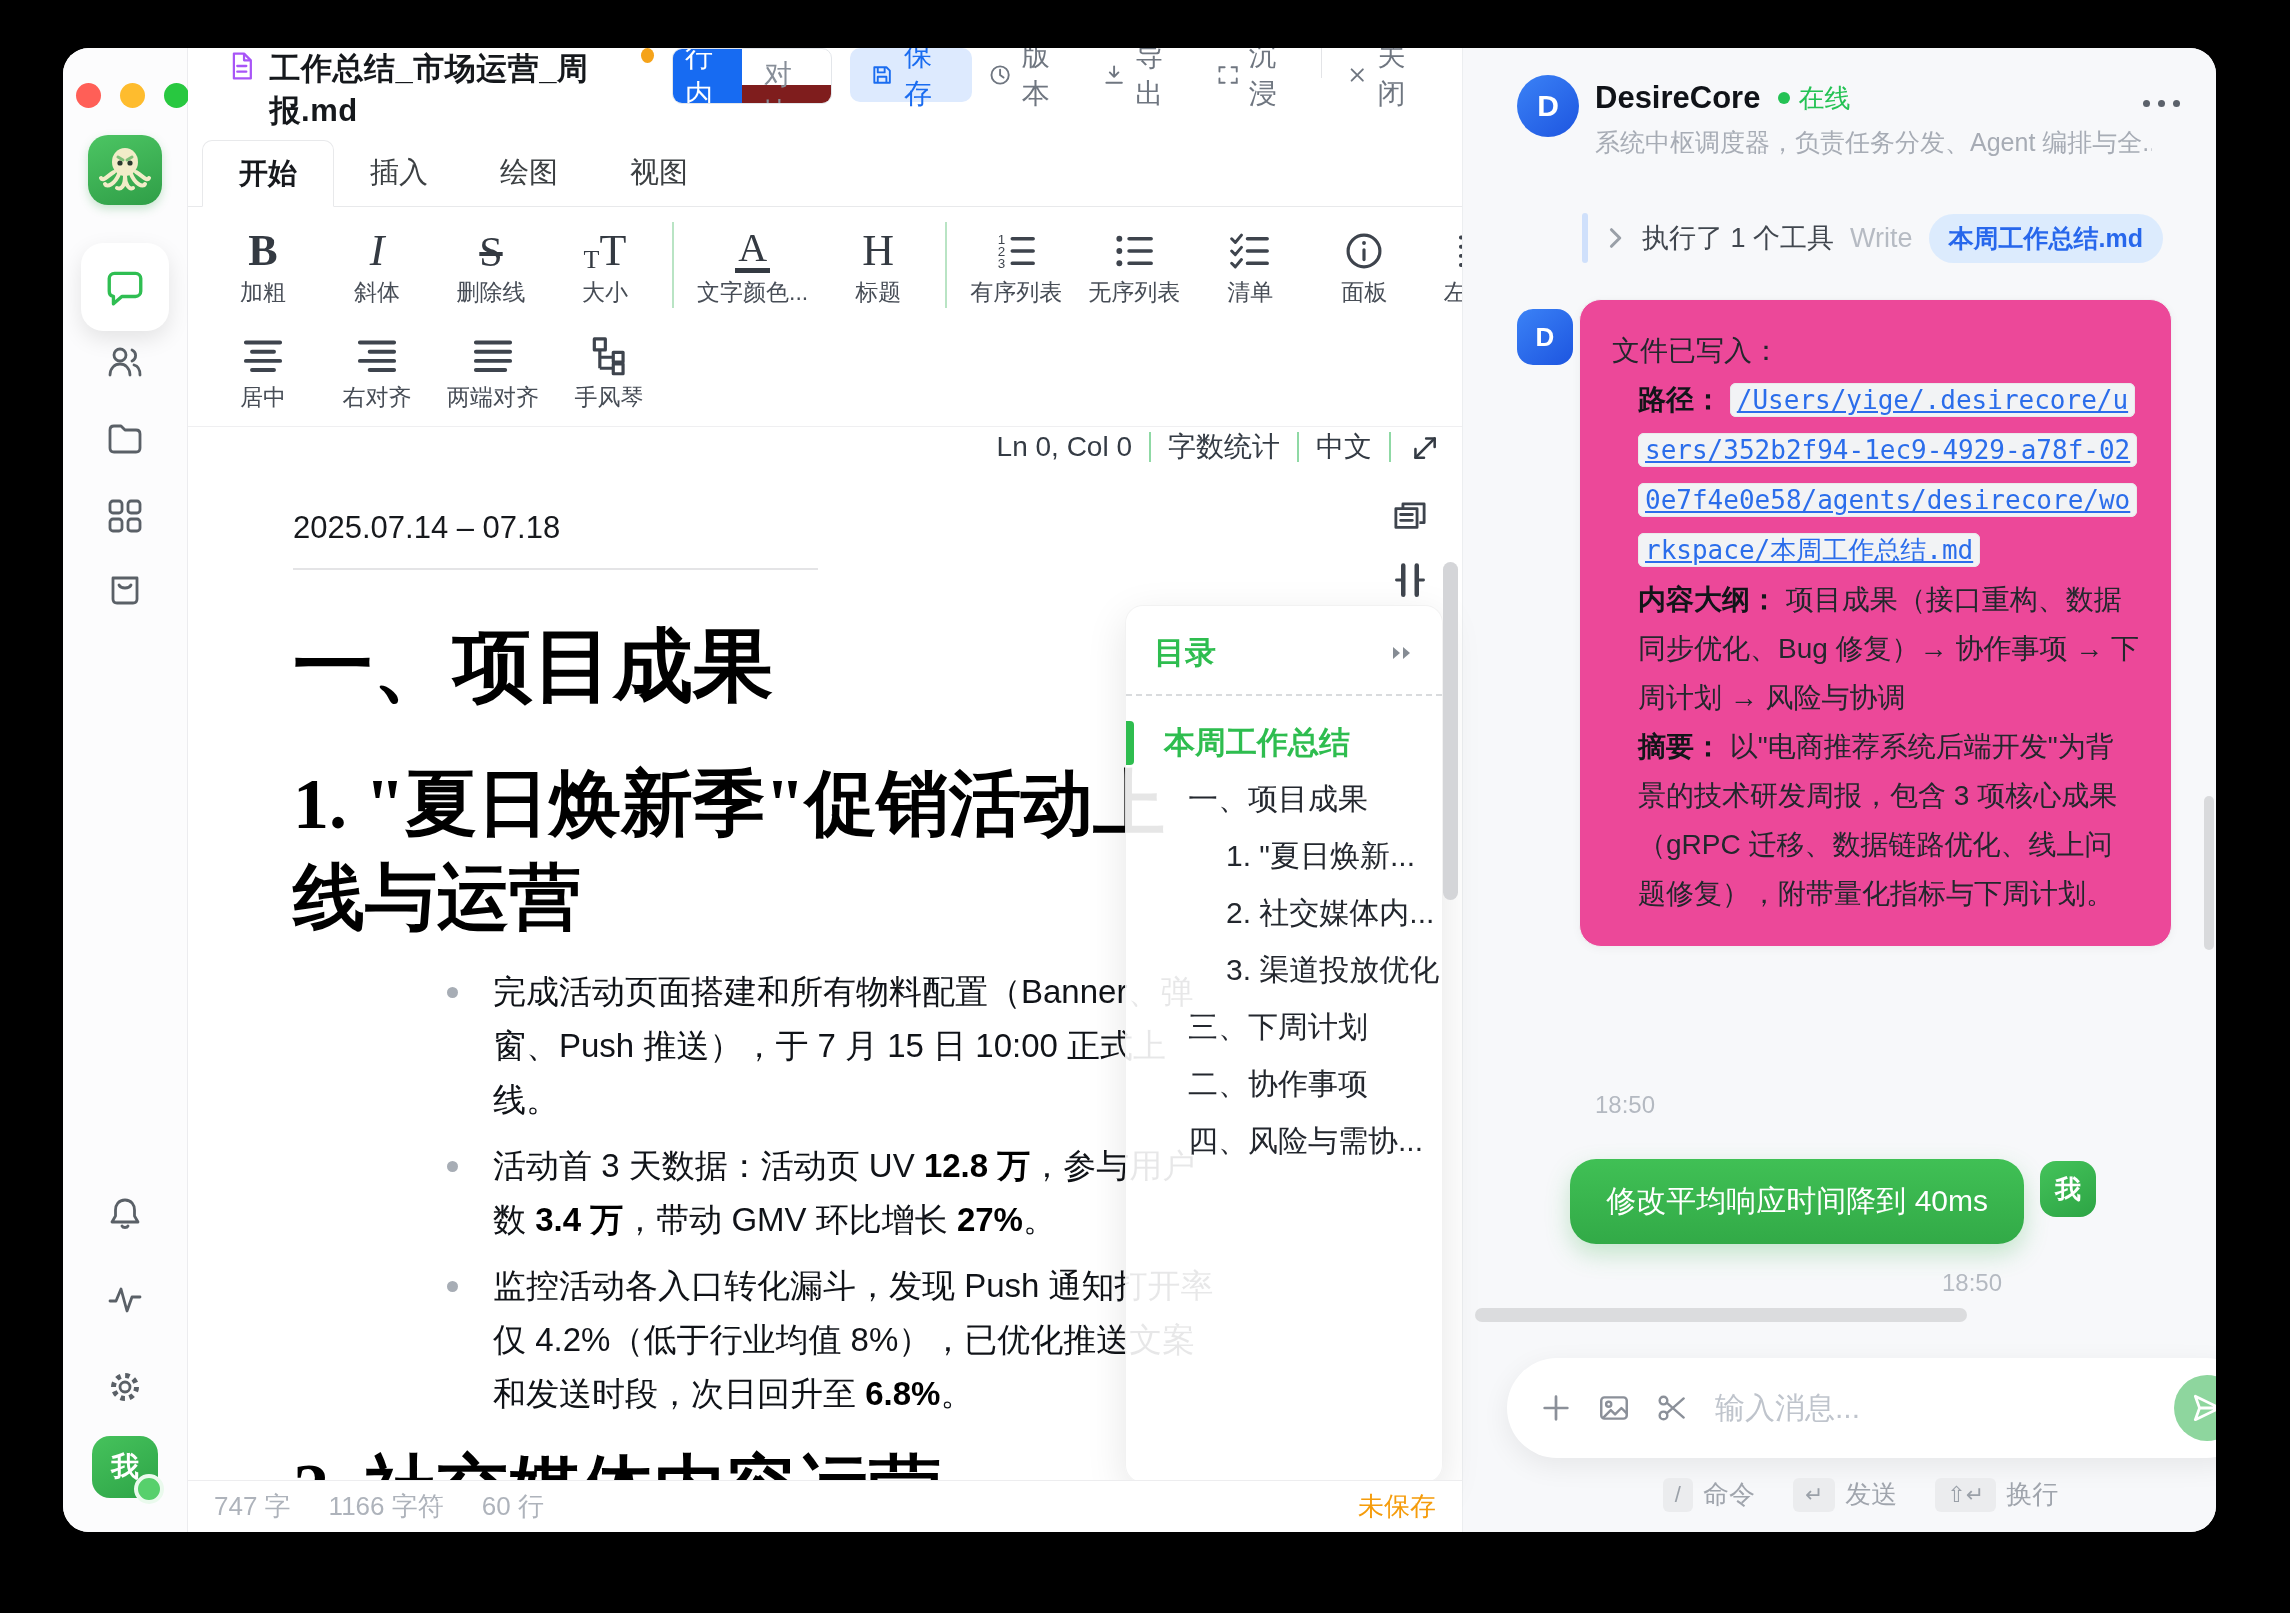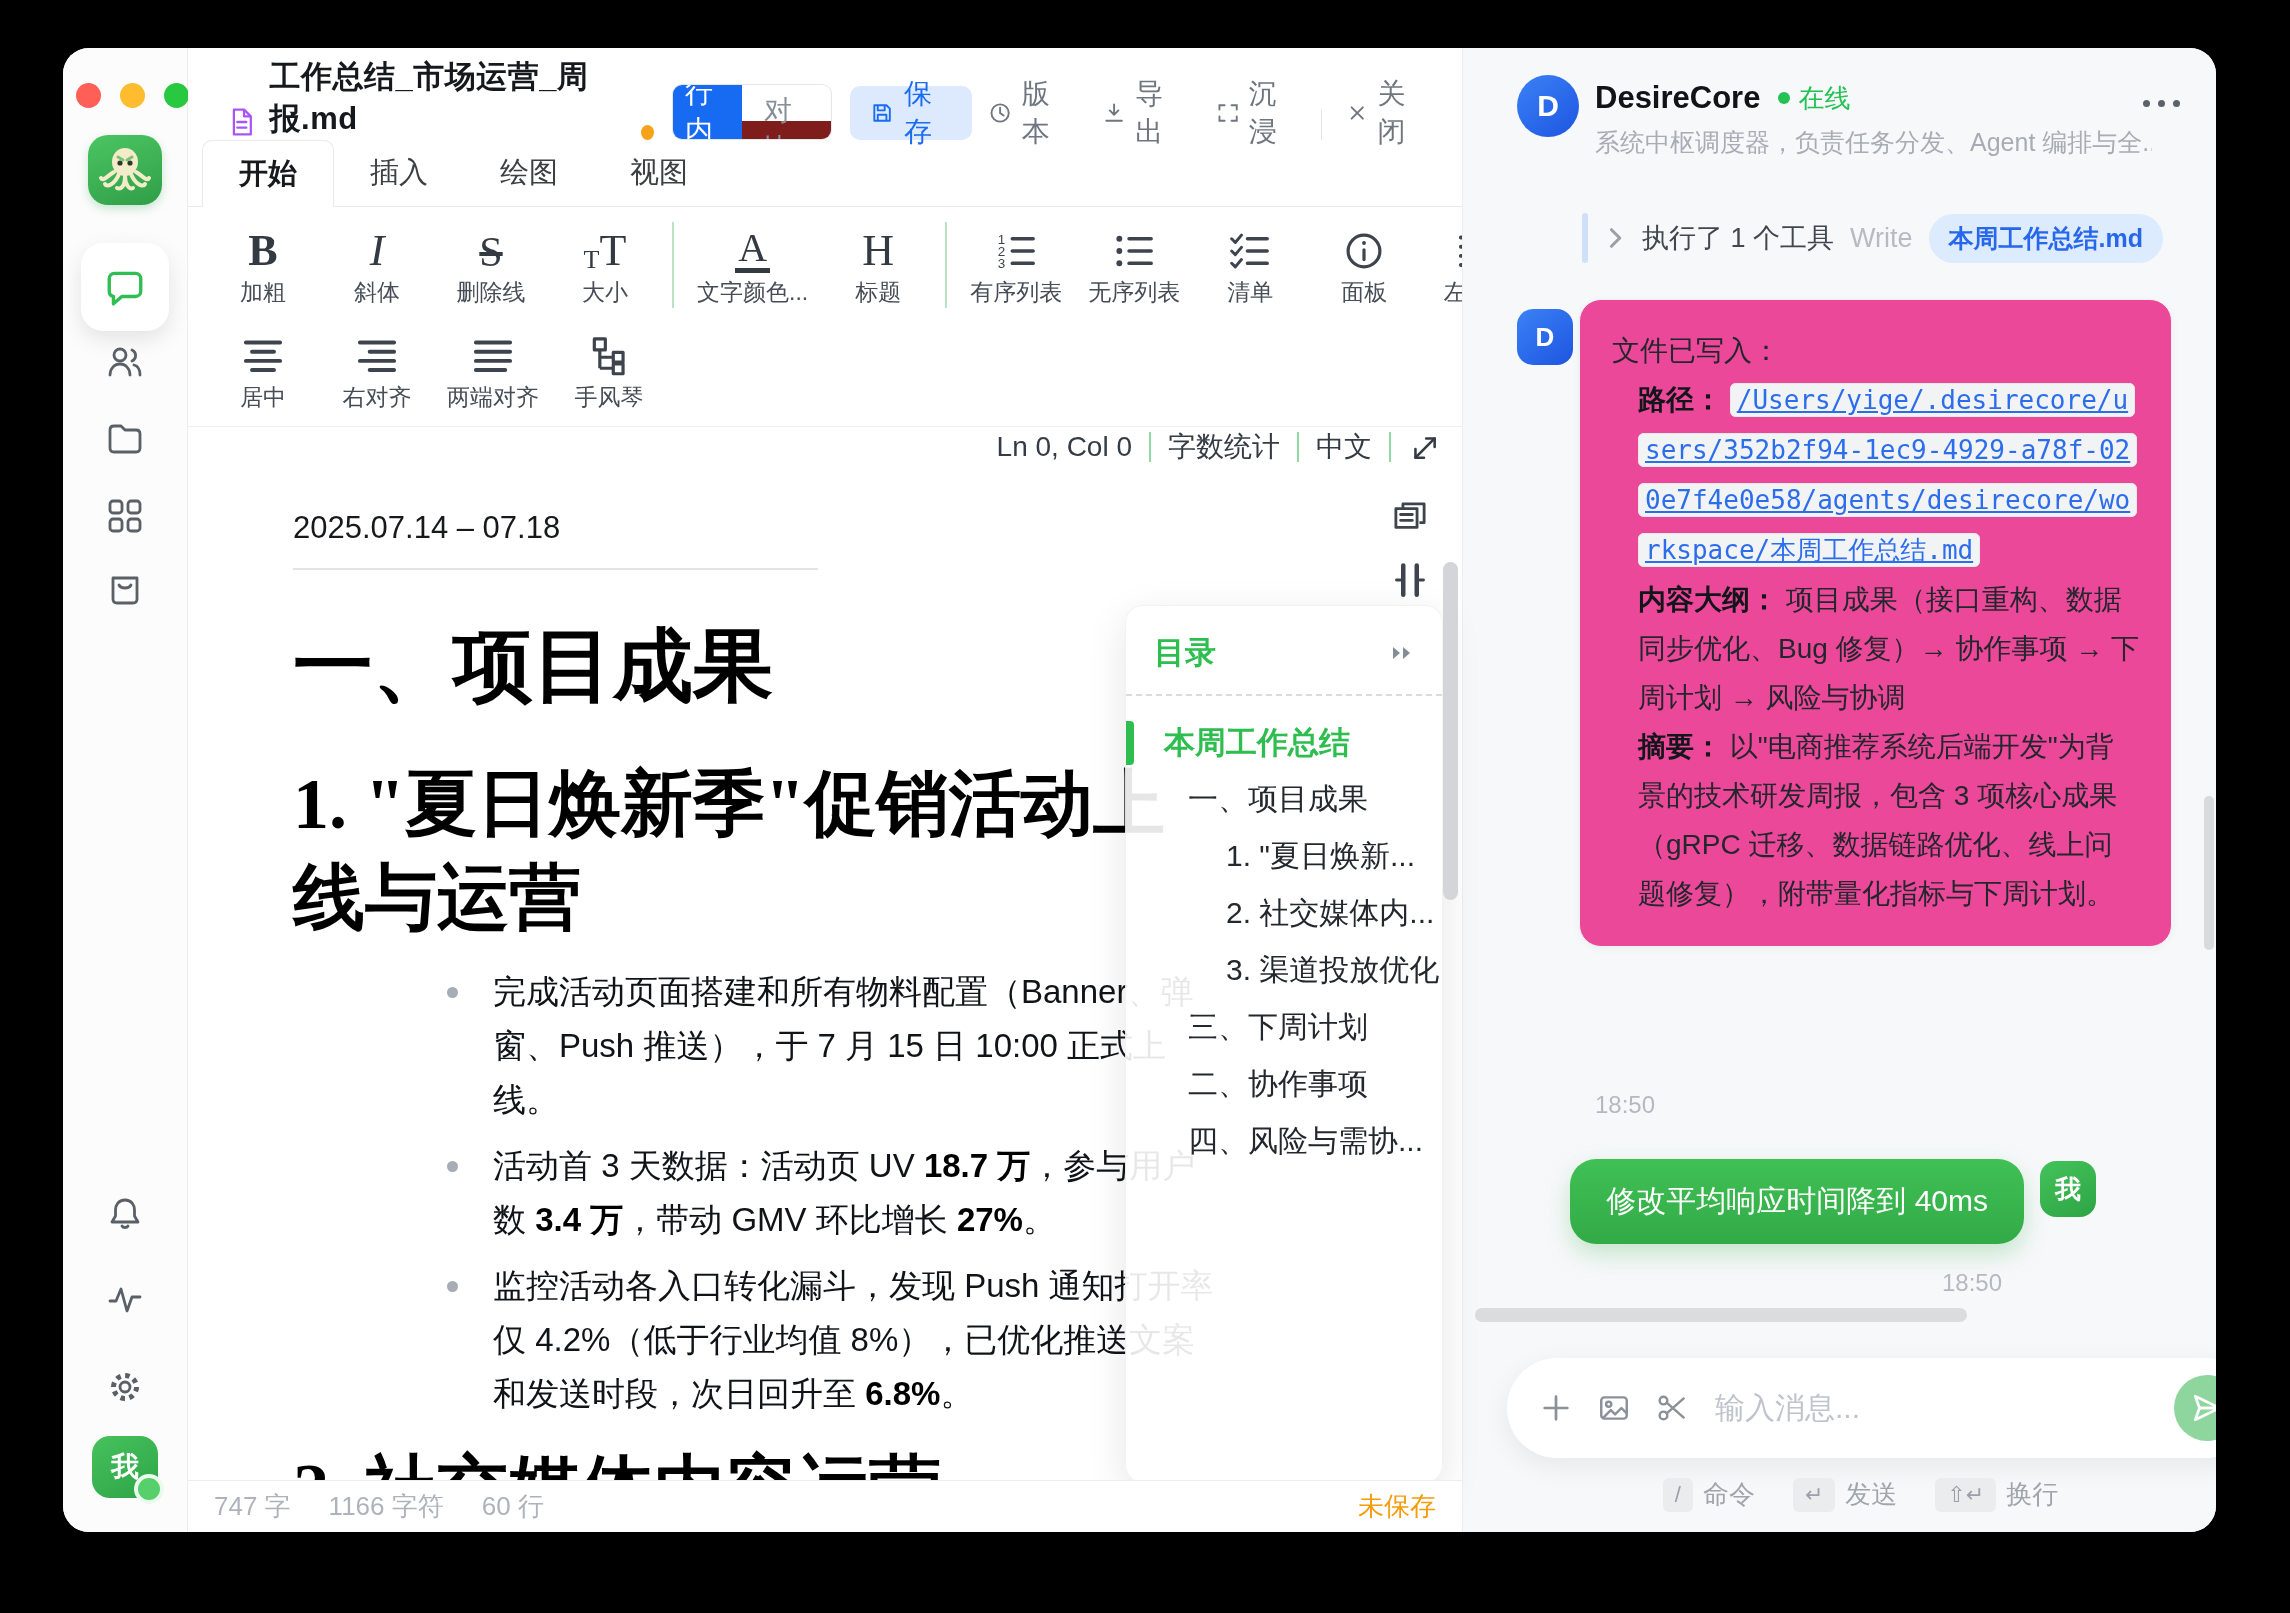--- a/index.html
+++ b/index.html
@@ -21,21 +21,21 @@
                   display:flex;align-items:center;justify-content:center;}
   .side-ic{position:absolute;left:50%;transform:translateX(-50%);width:40px;height:40px;
            display:flex;align-items:center;justify-content:center;cursor:pointer;}
   .me-avatar{position:absolute;top:1388px;left:50%;transform:translateX(-50%);width:66px;height:62px;
              border-radius:18px;background:linear-gradient(150deg,#46c25c,#2da447);color:#fff;
              font-size:28px;font-weight:bold;display:flex;align-items:center;justify-content:center;}
   .me-dot{position:absolute;right:-6px;bottom:-6px;width:22px;height:22px;border-radius:50%;
           background:#57d06c;border:4px solid #eafaed;}
   
   .editor{width:1274px;flex:none;position:relative;background:#fff;}
-  .e-titlebar{position:absolute;top:0;left:0;right:0;height:92px;display:flex;align-items:flex-end;padding:0 20px 0 38px;}
+  .e-titlebar{position:absolute;top:0;left:0;right:0;height:92px;display:flex;align-items:flex-start;padding:0 20px 0 38px;}
   .t-title{margin-left:12px;font-size:31px;font-weight:bold;color:#15181c;letter-spacing:0.5px;}
   .t-dot{width:15px;height:15px;border-radius:50%;background:#f5a31a;margin-left:14px;}
   .seg{display:flex;margin-left:18px;height:54px;border-radius:10px;overflow:hidden;border:1px solid #e3e6ea;}
   .seg .on{background:#176bf2;color:#fff;font-size:28px;padding:0 12px;display:flex;align-items:center;}
   .seg .off{background:#7f1d1d;color:#878e98;font-size:28px;padding:0 22px;display:flex;align-items:center;margin-top:36px;}
   .btn-save{margin-left:18px;height:54px;border-radius:10px;background:#ddeafe;color:#1a6cf0;font-size:28px;
             display:flex;align-items:center;gap:10px;padding:0 20px;}
   .t-btn{display:flex;align-items:center;gap:9px;color:#6f7680;font-size:28px;padding:0 16px;height:54px;}
   .t-div{width:1px;height:30px;background:#e3e4e7;margin:0 8px;}
   .e-tabs{position:absolute;top:92px;left:0;right:0;height:66px;display:flex;align-items:stretch;
@@ -410,21 +410,21 @@
       </svg>
     </div>
 
     <div class="e-doc">
       <div class="doc-date">2025.07.14 – 07.18</div>
       <div class="doc-hr"></div>
       <div class="doc-h1">一、项目成果</div>
       <div class="doc-h2">1. "夏日焕新季"促销活动上线与运营</div>
       <ul class="doc-ul">
         <li><span>完成活动页面搭建和所有物料配置（Banner、弹窗、Push 推送），于 7 月 15 日 10:00 正式上线。</span></li>
-        <li><span>活动首 3 天数据：活动页 UV </span><b>18.7 万</b><span>，参与用户数 </span><b>3.4 万</b><span>，带动 GMV 环比增长 </span><b>27%</b><span>。</span></li>
+        <li><span>活动首 3 天数据：活动页 UV </span><b>12.8 万</b><span>，参与用户数 </span><b>3.4 万</b><span>，带动 GMV 环比增长 </span><b>27%</b><span>。</span></li>
         <li><span>监控活动各入口转化漏斗，发现 Push 通知打开率仅 4.2%（低于行业均值 8%），已优化推送文案和发送时段，次日回升至 </span><b>6.8%</b><span>。</span></li>
       </ul>
       <div class="doc-h2b">2. 社交媒体内容运营</div>
 
     </div>
 
     <div class="toc">
       <div class="toc-head">
         <div class="toc-title">目录</div>
         <svg width="26" height="18" viewBox="0 0 26 18">

